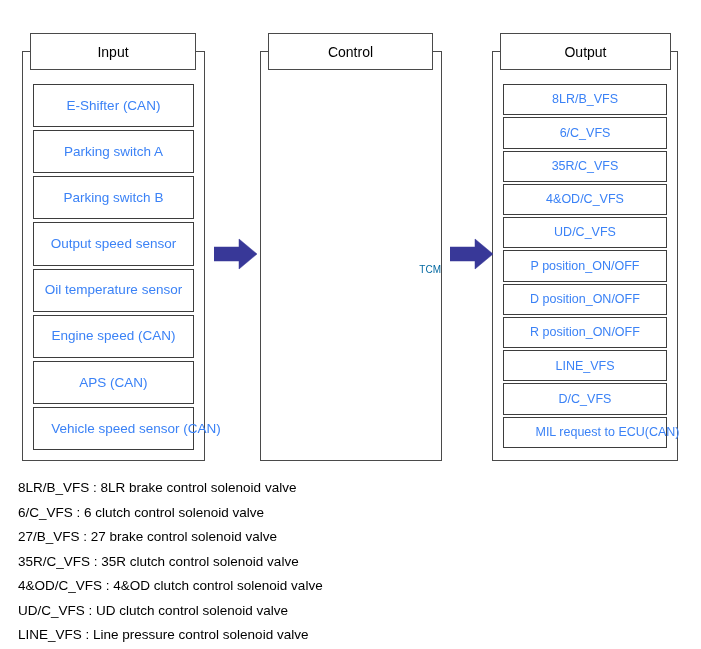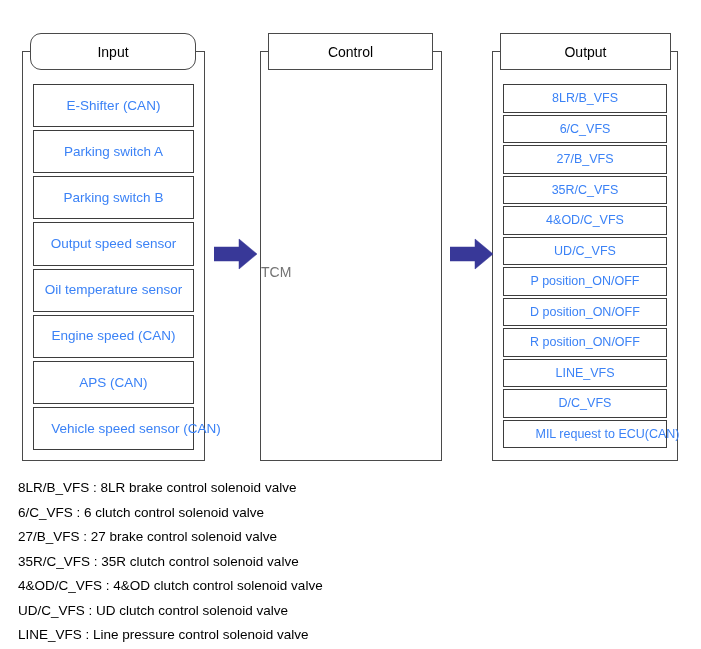--- a/index.html
+++ b/index.html
@@ -43,21 +43,21 @@
     border: 1px solid #4a4a4a;
     background: #ffffff;
     box-sizing: border-box;
     display: flex;
     align-items: center;
     justify-content: center;
     font-size: 14px;
     color: #000;
     z-index: 3;
   }
-  .hdr-input   { left: 30px;  width: 166px; border-radius: 11px; }
+  .hdr-input   { left: 30px;  width: 166px; }
   .hdr-control { left: 268px; width: 165px; text-align: center; }
   .hdr-output  { left: 500px; width: 171px; }
 
   
   .items {
     position: absolute;
     left: 10px;
     right: 10px;
     top: 32px;
     bottom: 10px;
@@ -81,23 +81,23 @@
   .item:last-child { margin-bottom: 0; padding-left: 45px; }
 
   .items-output .item { font-size: 12.5px; margin-bottom: 2px; }
 
   
   .tcm-label {
     position: absolute;
     left: 0;
     right: 0;
     top: 212px;
-    text-align: left;
-    font-size: 14px;
-    color: #737373;
+    text-align: right;
+    font-size: 10px;
+    color: #0369a1;
   }
 
   
   .arrow {
     position: absolute;
     width: 44px;
     height: 32px;
   }
   .arrow svg { display: block; width: 100%; height: 100%; }
   .arrow-1 { left: 214px; top: 238px; }
@@ -138,21 +138,20 @@
 
   <div class="column col-control">
     <div class="tcm-label">TCM</div>
   </div>
   <div class="col-header hdr-control">Control</div>
 
   <div class="column col-output">
     <div class="items items-output">
       <div class="item">8LR/B_VFS</div>
       <div class="item">6/C_VFS</div>
-      <div class="item">27/B_VFS</div>
       <div class="item">35R/C_VFS</div>
       <div class="item">4&amp;OD/C_VFS</div>
       <div class="item">UD/C_VFS</div>
       <div class="item">P position_ON/OFF</div>
       <div class="item">D position_ON/OFF</div>
       <div class="item">R position_ON/OFF</div>
       <div class="item">LINE_VFS</div>
       <div class="item">D/C_VFS</div>
       <div class="item">MIL request to ECU(CAN)</div>
     </div>

